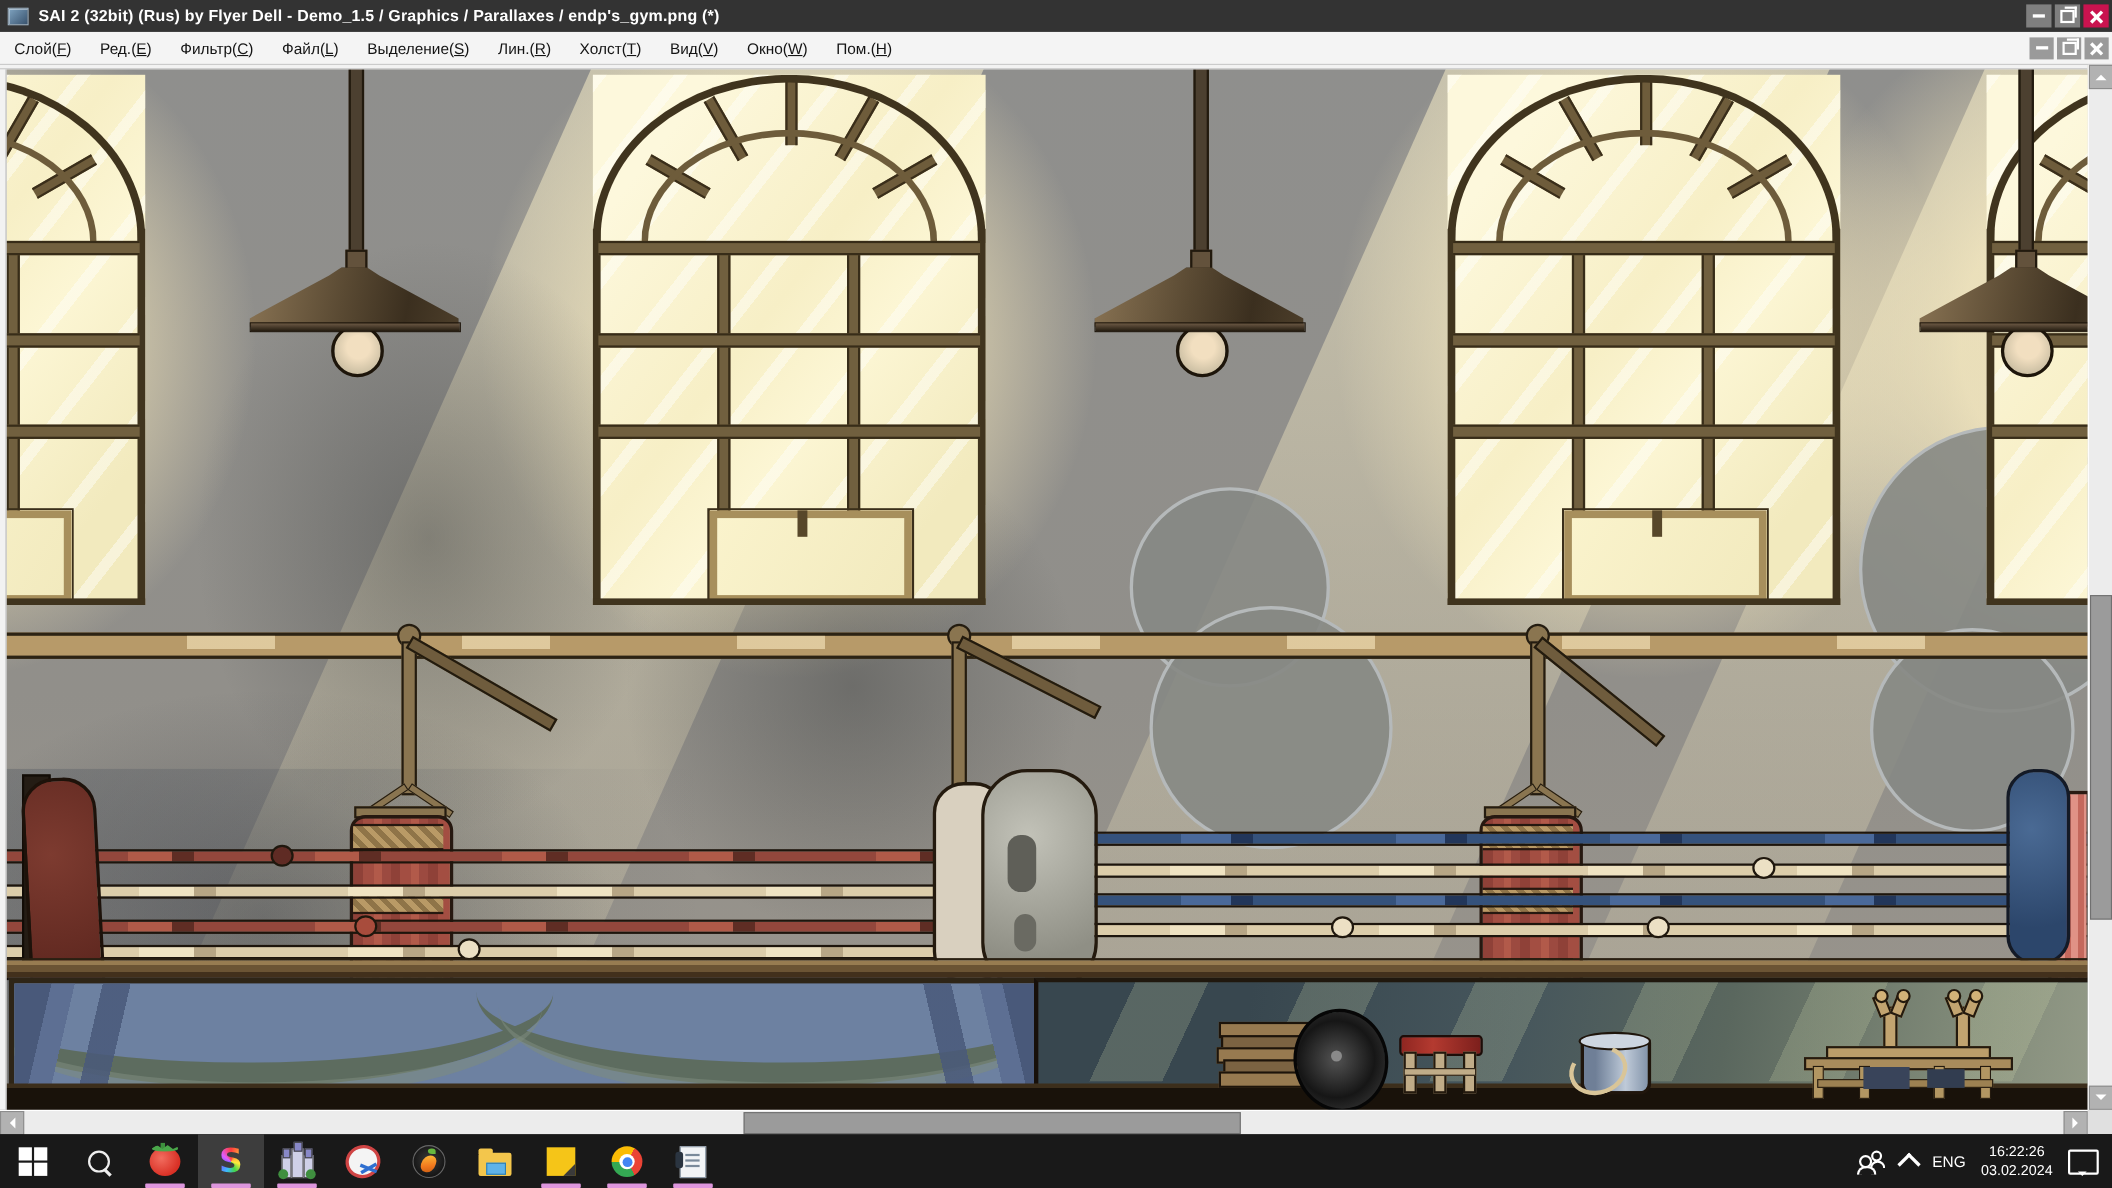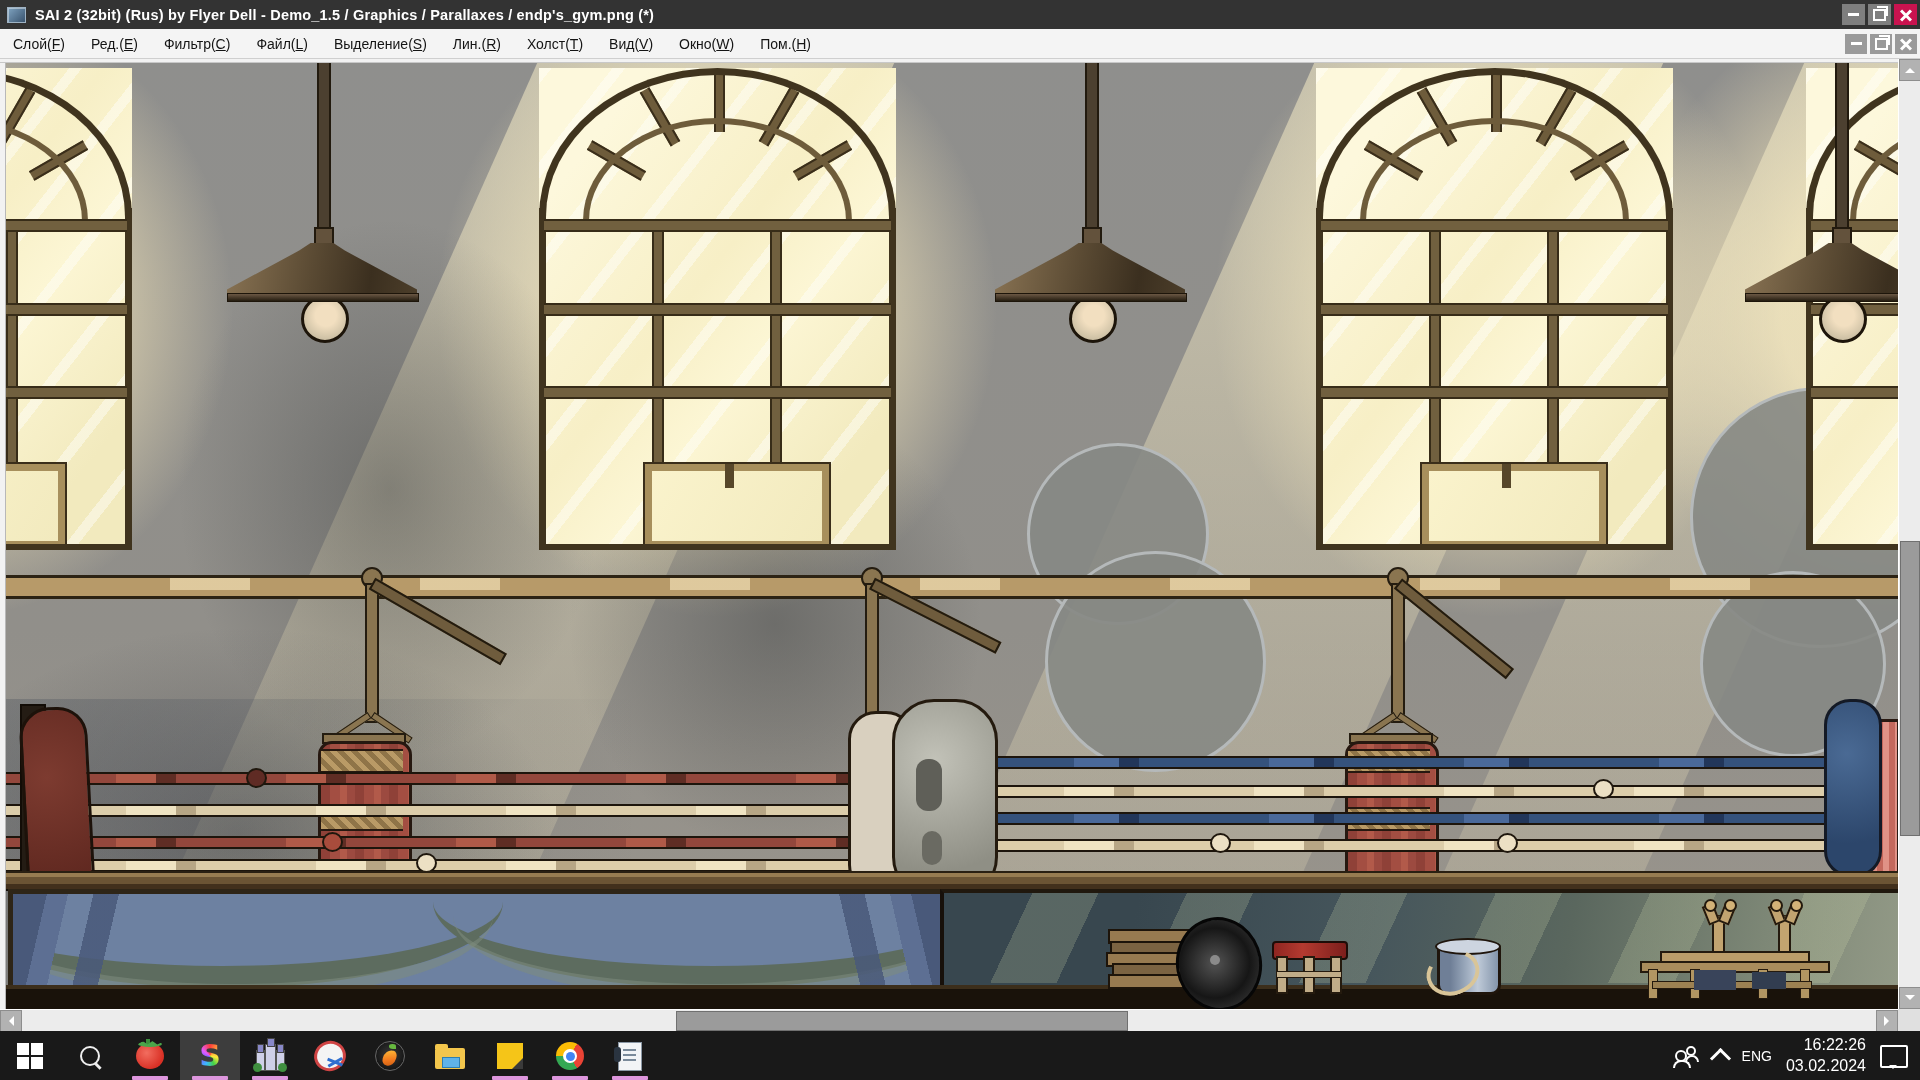--- a/index.html
+++ b/index.html
@@ -27,21 +27,21 @@
   .sb{position:absolute;background:#ececec;}
   .sb-btn{position:absolute;width:22px;height:22px;background:#b2b2b2;border:1px solid #8d8d8d;box-sizing:border-box;
     display:flex;align-items:center;justify-content:center;}
   .tri{width:0;height:0;border:5px solid transparent;}
   .sb-thumb{position:absolute;background:#9b9b9b;border:1px solid #707070;box-sizing:border-box;}
   .taskbar{height:50px;background:#191919;display:flex;align-items:center;position:relative;}
   .tb-slot{width:60px;height:50px;display:flex;align-items:center;justify-content:center;position:relative;cursor:default;}
   .tb-slot.active{background:#3d3d3d;}
   .tb-slot .runline{position:absolute;bottom:1px;left:12px;width:36px;height:4px;background:#dd96dd;border-radius:1px;}
   .tray{margin-left:auto;display:flex;align-items:center;gap:14px;padding-right:12px;color:#fff;}
-  .clock{text-align:right;font-size:16px;line-height:1.3;}
+  .clock{text-align:center;font-size:13px;line-height:1.3;}
   
   .ic{position:relative;}
   .ic-win{width:26px;height:26px;display:grid;grid-template-columns:12px 12px;grid-template-rows:12px 12px;gap:2px;}
   .ic-win span{background:#fff;}
   .ic-search{width:16px;height:16px;border:2px solid #eee;border-radius:50%;position:relative;}
   .ic-search:after{content:"";position:absolute;left:14px;top:14px;width:8px;height:2.5px;background:#eee;transform:rotate(45deg);transform-origin:0 0;}
   .ic-tomato{width:28px;height:26px;background:radial-gradient(circle at 38% 38%,#f26d5f,#d93025 70%);border-radius:50%;}
   .ic-tomato:before{content:"";position:absolute;left:10px;top:-4px;width:4px;height:7px;background:#3d8f3d;}
   .ic-tomato:after{content:"";position:absolute;left:2px;top:-2px;width:24px;height:6px;background:#4aa64a;border-radius:50%;clip-path:polygon(0 50%,20% 0,40% 60%,60% 0,80% 60%,100% 20%,100% 100%,0 100%);}
   .ic-sai{font-weight:bold;font-size:30px;line-height:1;background:conic-gradient(#ff3b3b,#ffb13b,#ffe93b,#45d445,#3bb9ff,#7a5cff,#e05cff,#ff3b3b);

